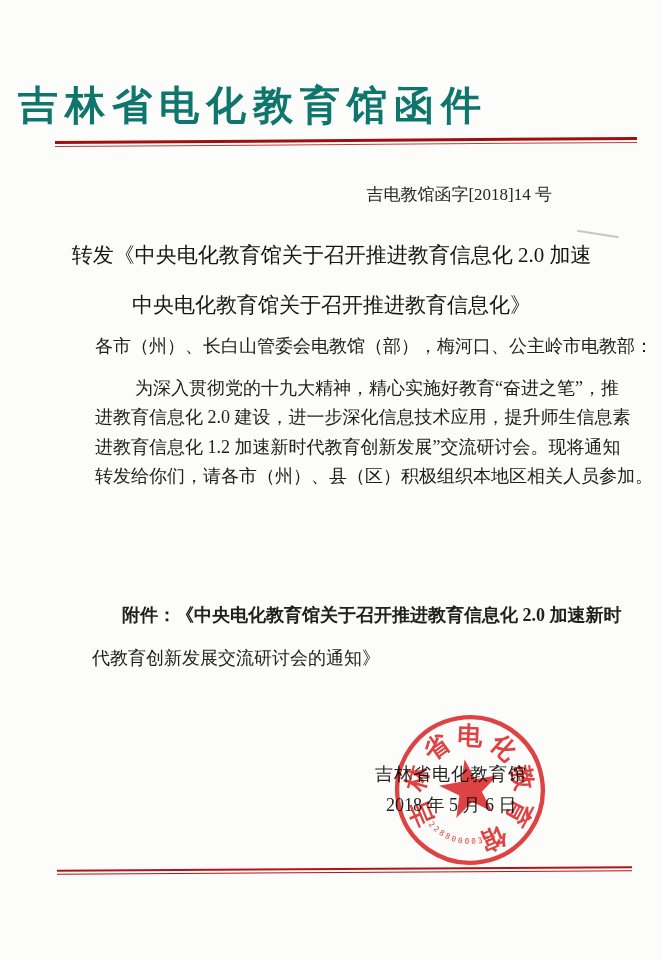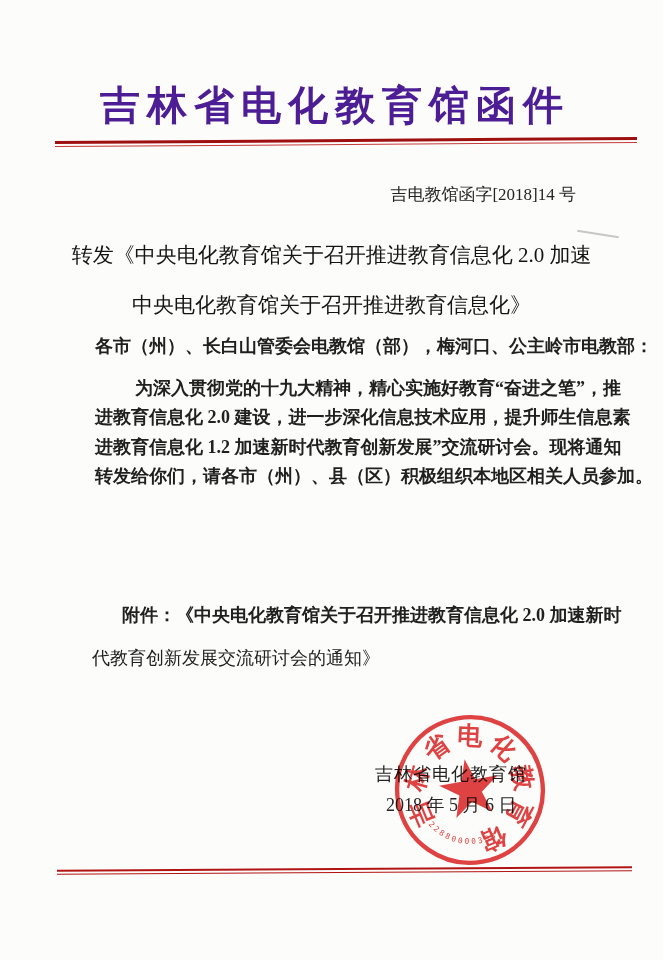--- a/index.html
+++ b/index.html
@@ -7,50 +7,50 @@
     position:relative;
     width:663px;height:960px;
     margin:0 auto;
     background:#fcfcfa;
     overflow:hidden;
     font-family:"Liberation Serif","DejaVu Serif",serif;
     color:#1e1e1e;
   }
   .letterhead{
     position:absolute;top:78px;left:0;width:100%;
-    text-align:center;
+    text-align:left;
     font-size:40px;font-weight:bold;
-    letter-spacing:7px;padding-left:7px;box-sizing:border-box;
-    color:#4c1d95;
+    letter-spacing:7px;padding-left:18px;box-sizing:border-box;
+    color:#0f766e;
     white-space:nowrap;
   }
   .rule-top{
     position:absolute;top:139px;left:55px;width:582px;height:2px;
     border-top:3px solid #9e1010;border-bottom:1px solid #c53a3a;
     transform:rotate(-0.4deg);
   }
   .doc-number{
-    position:absolute;top:183px;right:87px;
+    position:absolute;top:183px;right:111px;
     font-size:17px;color:#242424;white-space:nowrap;
   }
   .subject{
     position:absolute;top:230px;left:0;width:100%;
     text-align:center;font-weight:normal;
     font-size:21px;line-height:50px;color:#141414;
   }
   .subject div{white-space:nowrap;}
   .scan-mark{
     position:absolute;top:233px;left:577px;width:42px;height:1.5px;
     background:#9a9a9a;opacity:.55;transform:rotate(9deg);
   }
   .body-block{
     position:absolute;top:332px;left:95px;width:522px;
     font-size:18px;line-height:29.6px;color:#202020;
   }
-  .body-block div{white-space:nowrap;font-weight:bold;}
+  .body-block div{white-space:nowrap;}
   .body-block .indent{text-indent:40px;margin-top:12px;}
   .attachment-block{
     position:absolute;top:594px;left:92px;width:530px;
     font-size:18px;line-height:43px;color:#202020;
   }
   .attachment-block div{white-space:nowrap;}
   .attachment-block .indent{text-indent:30px;font-weight:bold;}
   .signer{
     position:absolute;top:762px;left:375px;
     font-size:18px;letter-spacing:1px;color:#242424;white-space:nowrap;

